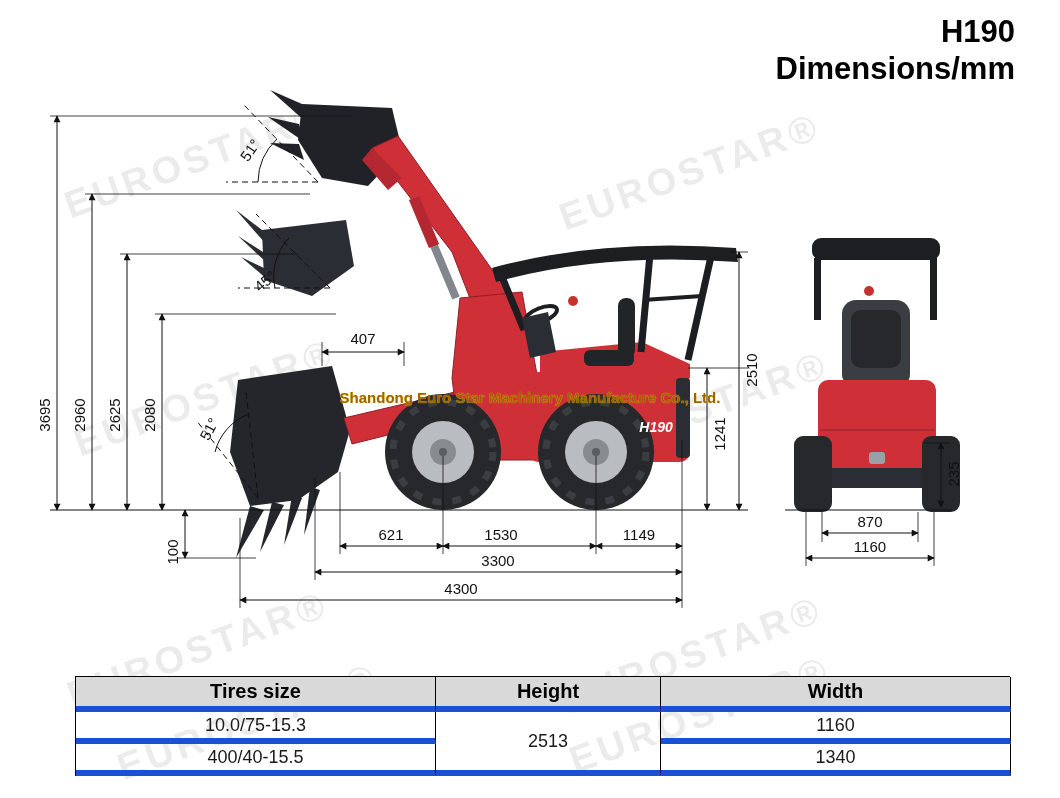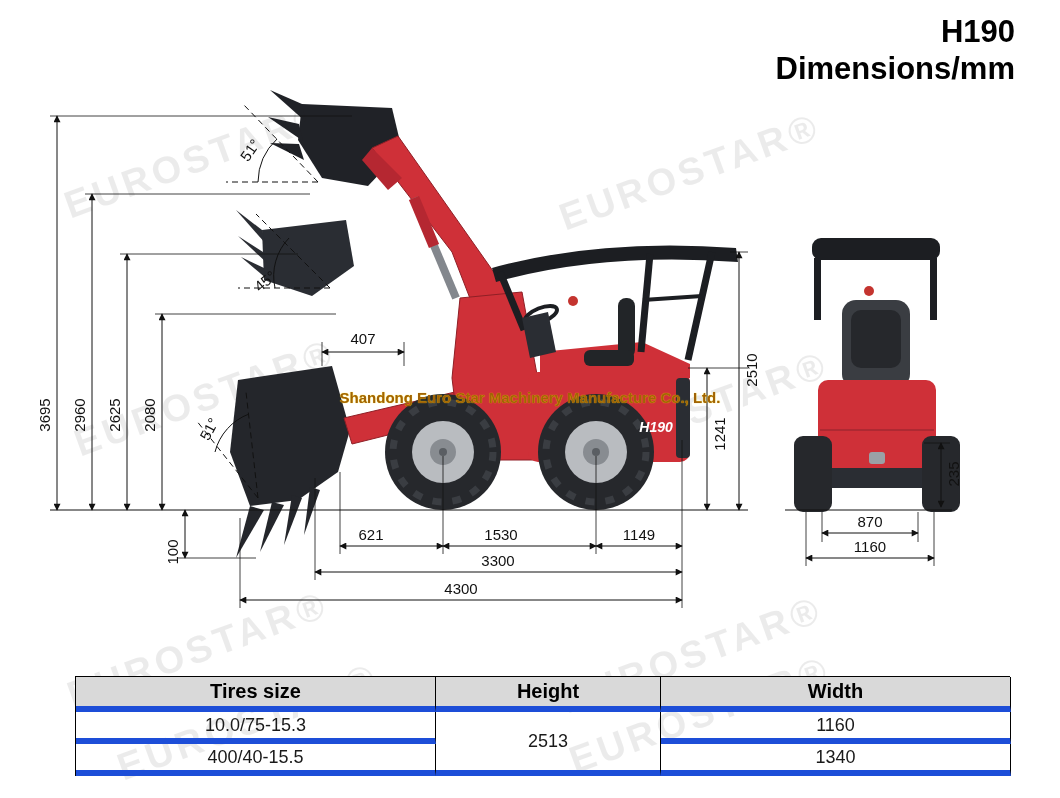--- a/index.html
+++ b/index.html
@@ -193,21 +193,21 @@
   <div class="overlay-green">Shandong Euro Star Machinery Manufacture Co., Ltd.</div>
 
   <div class="badge">H190</div>
 
   <div class="lab v" style="left:44px; top:415px;">3695</div>
   <div class="lab v" style="left:79px; top:415px;">2960</div>
   <div class="lab v" style="left:114px; top:415px;">2625</div>
   <div class="lab v" style="left:149px; top:415px;">2080</div>
   <div class="lab v" style="left:172px; top:552px;">100</div>
   <div class="lab" style="left:363px; top:338px;">407</div>
-  <div class="lab" style="left:371px; top:534px;text-align:center;">621</div>
+  <div class="lab" style="left:391px; top:534px;text-align:center;">621</div>
   <div class="lab" style="left:501px; top:534px;">1530</div>
   <div class="lab" style="left:639px; top:534px;">1149</div>
   <div class="lab" style="left:498px; top:560px;">3300</div>
   <div class="lab" style="left:461px; top:588px;">4300</div>
   <div class="lab v" style="left:719px; top:434px;">1241</div>
   <div class="lab v" style="left:751px; top:370px;">2510</div>
   <div class="lab" style="left:870px; top:521px;">870</div>
   <div class="lab" style="left:870px; top:546px;">1160</div>
   <div class="lab v" style="left:953px; top:474px;">235</div>
 

